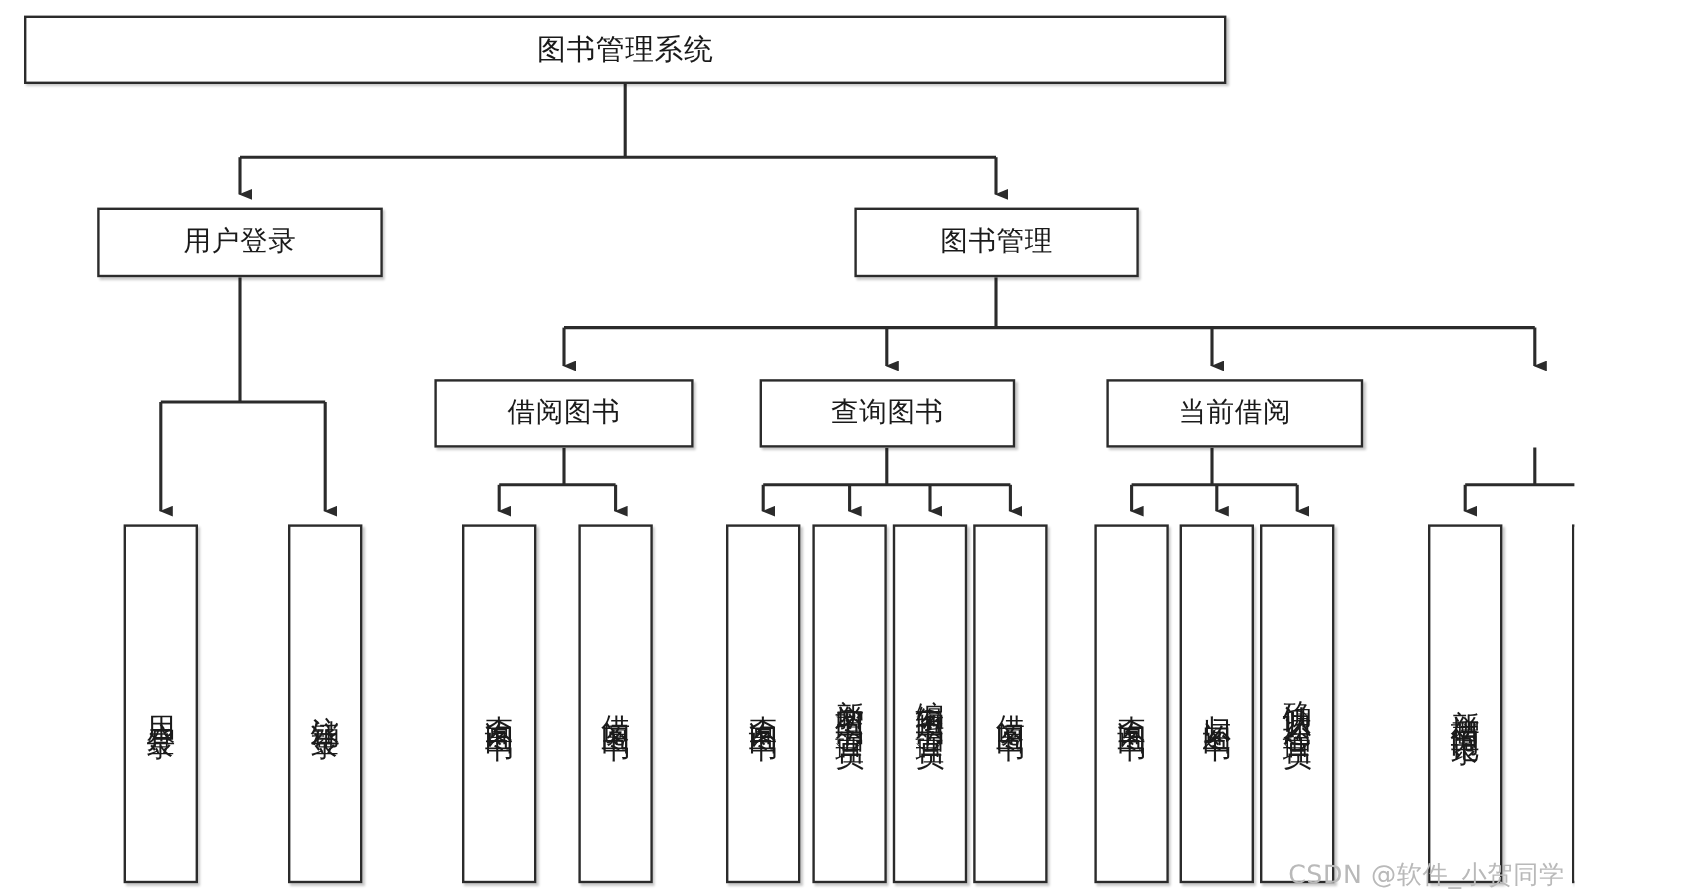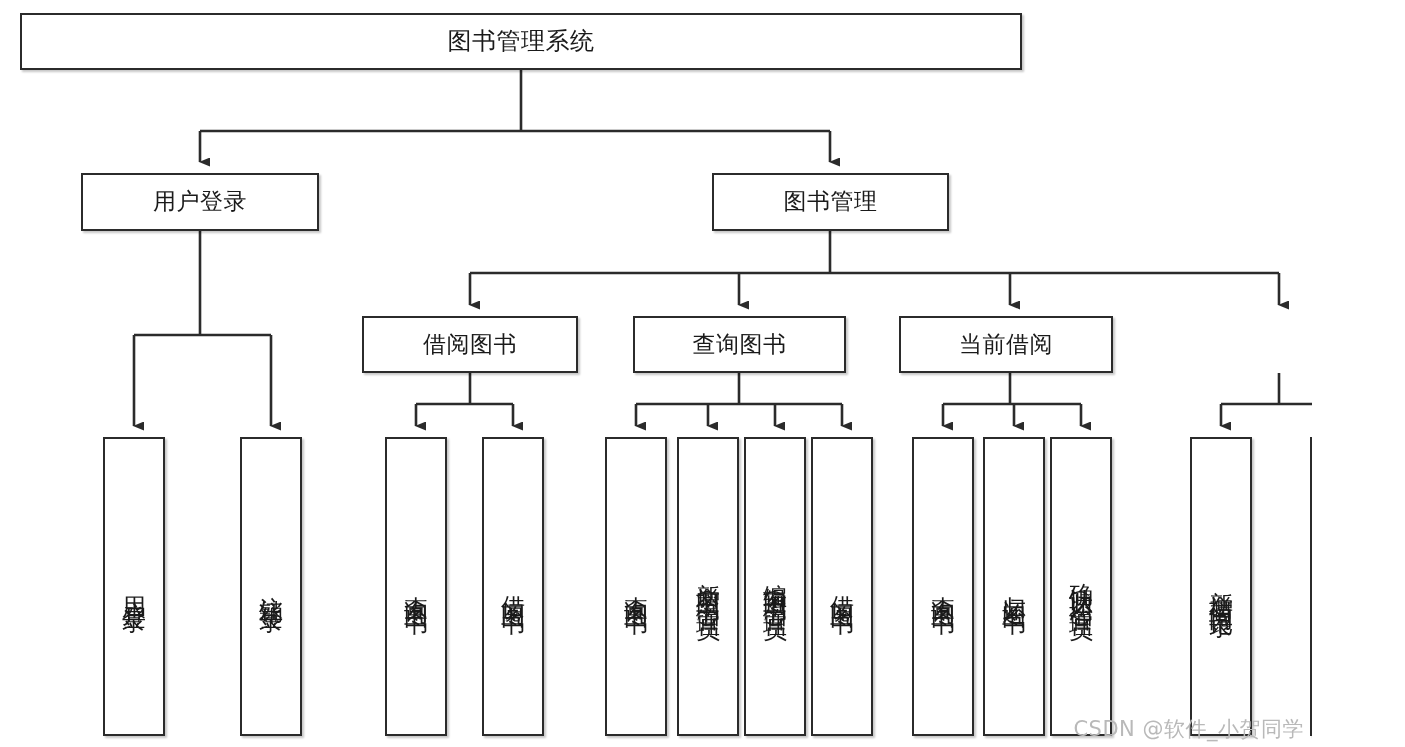--- a/index.html
+++ b/index.html
@@ -134,21 +134,21 @@
   <div class="node horizontal" style="left: 712px; top: 173px; width: 237px; height: 58px;">
     <span class="node-label">图书管理</span>
   </div>
 
   <div class="node horizontal" style="left: 362px; top: 316px; width: 216px; height: 57px;">
     <span class="node-label">借阅图书</span>
   </div>
   <div class="node horizontal" style="left: 633px; top: 316px; width: 213px; height: 57px;">
     <span class="node-label">查询图书</span>
   </div>
-  <div class="node horizontal" style="left: 899px; top: 316px; width: 214px; height: 57px;">
+  <div class="node horizontal" style="left: 922px; top: 316px; width: 214px; height: 57px;">
     <span class="node-label">当前借阅</span>
   </div>
 
   <div class="node vertical" style="left: 103px; top: 437px; width: 62px; height: 299px;">
     <span class="node-label">用户登录</span>
   </div>
   <div class="node vertical" style="left: 240px; top: 437px; width: 62px; height: 299px;">
     <span class="node-label">注销登录</span>
   </div>
   <div class="node vertical" style="left: 385px; top: 437px; width: 62px; height: 299px;">

